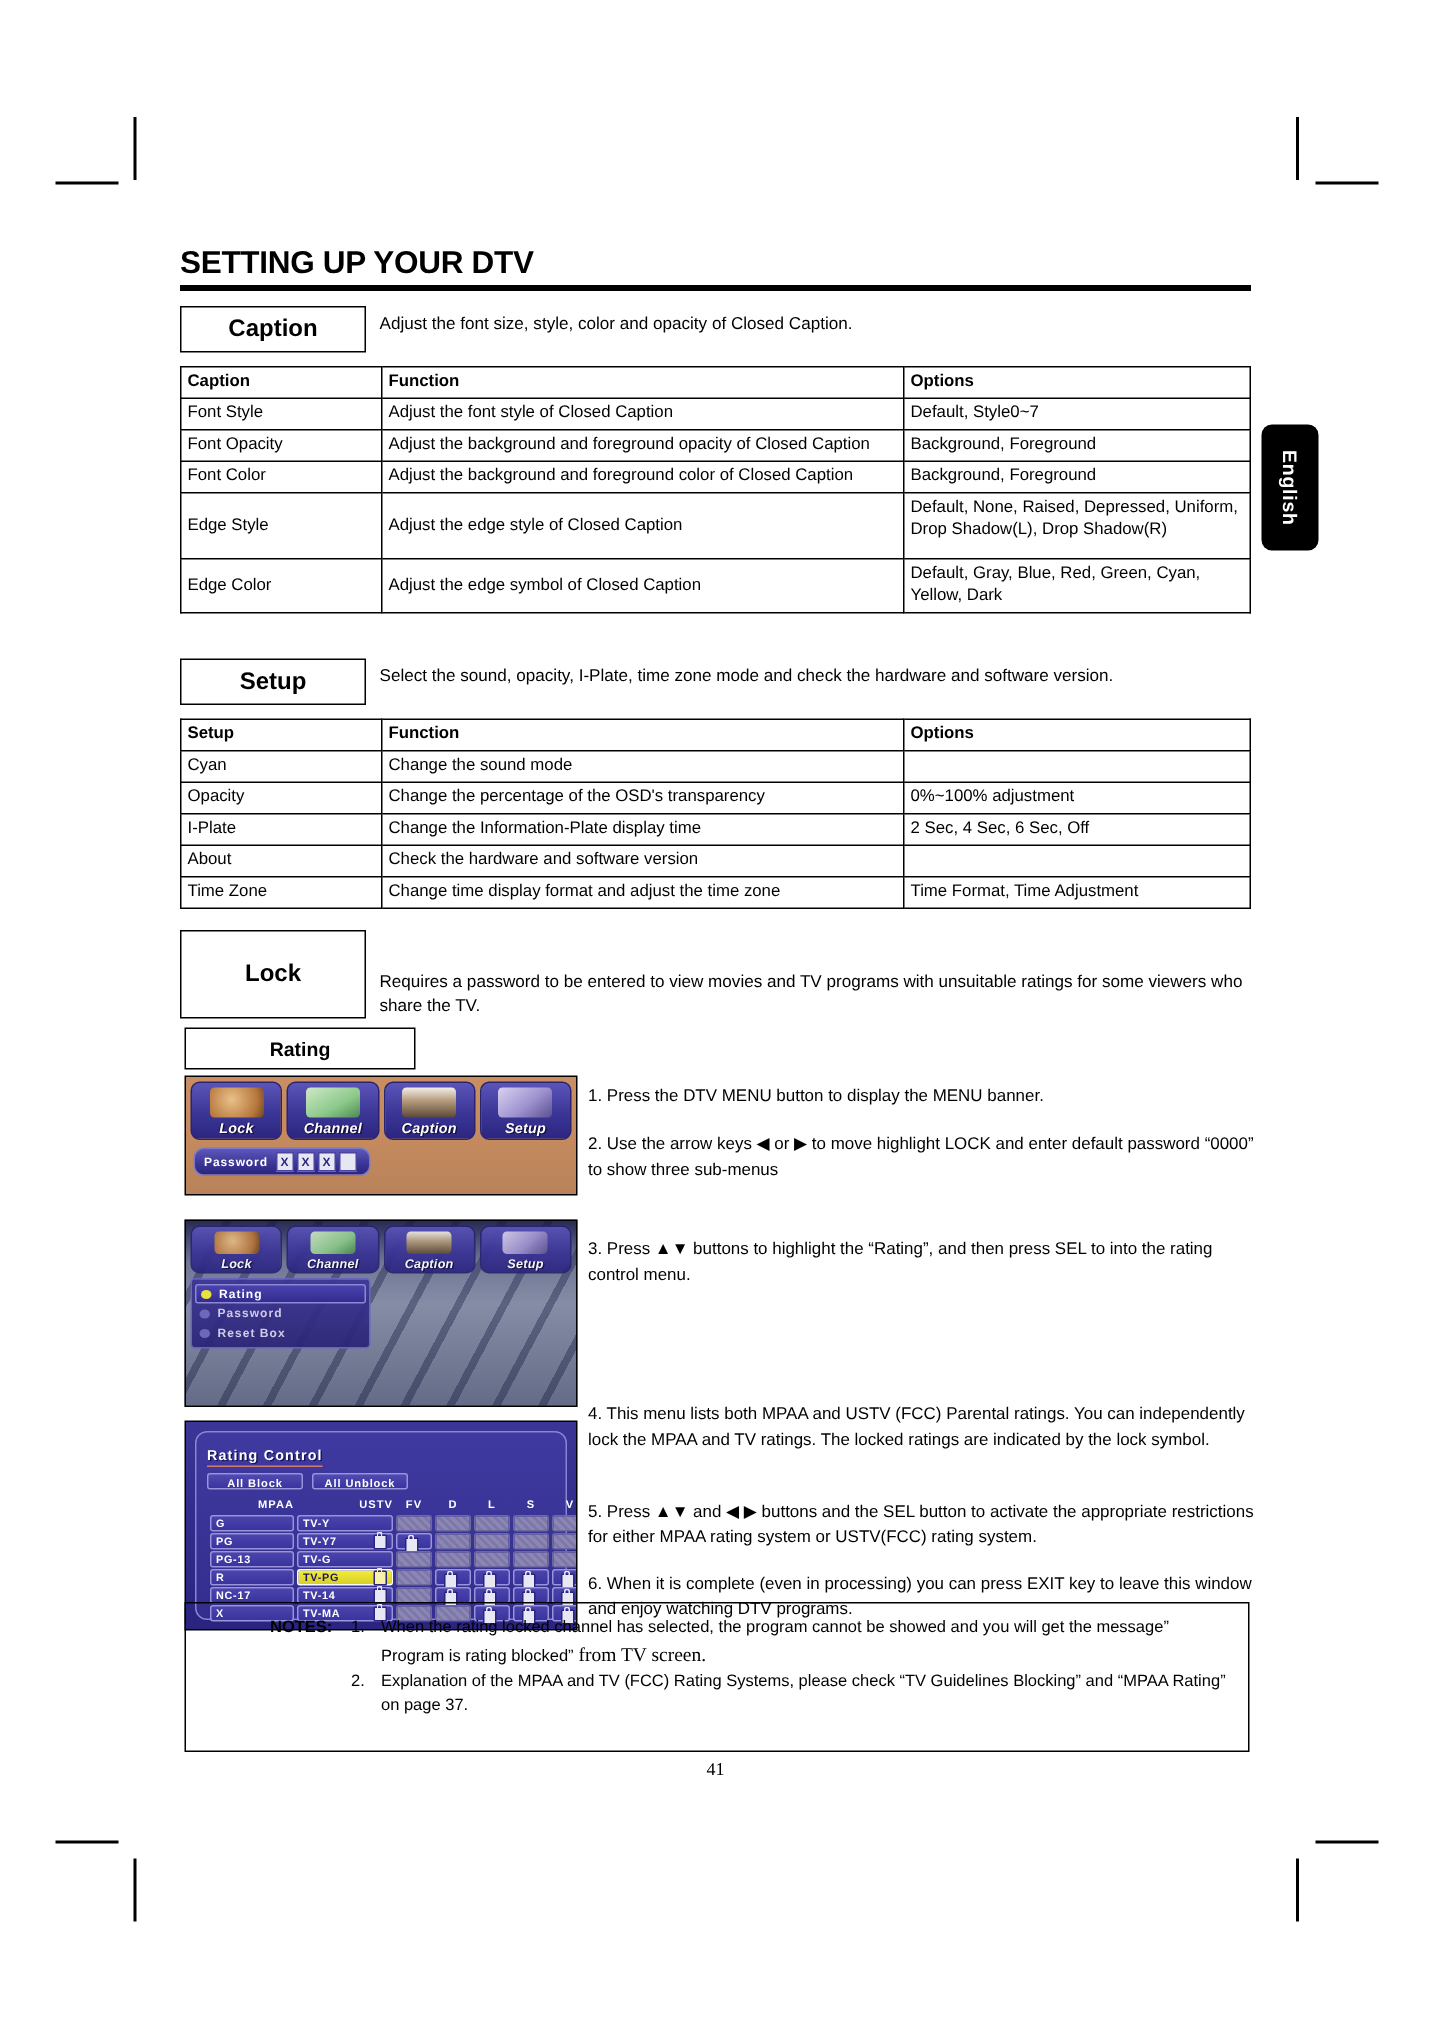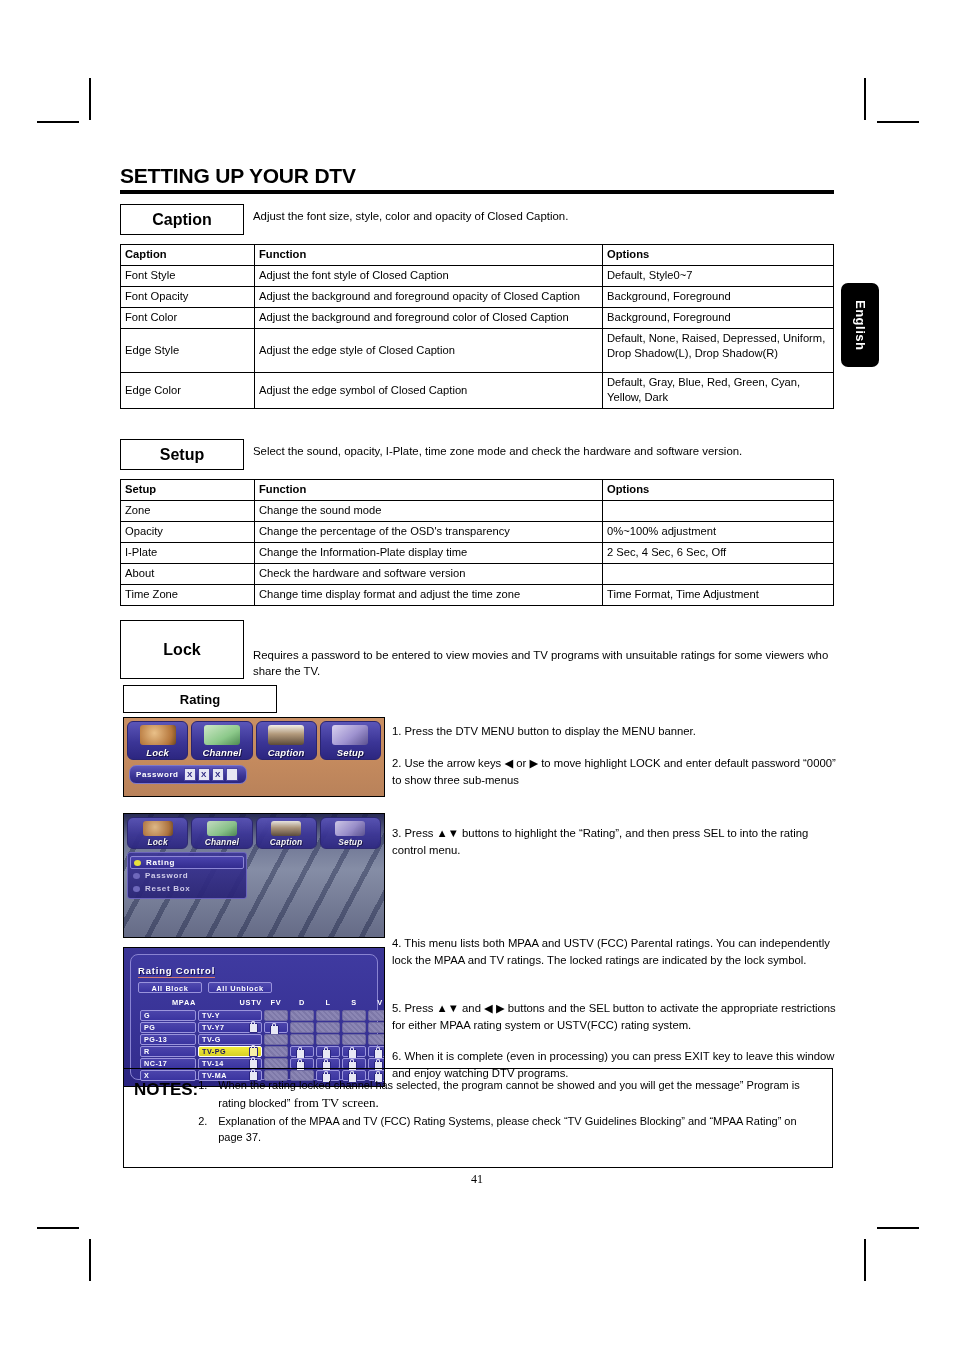--- a/index.html
+++ b/index.html
@@ -389,21 +389,21 @@
     top: 1068px;
     width: 710px;
     height: 100px;
     border: 1.4px solid #000;
     box-sizing: border-box;
     padding: 9px 10px;
     font-size: 11px;
     line-height: 1.45;
   }
   .notes-inner { display: flex; }
-  .notes-label { font-weight: bold; font-size: 17px; flex: 0 0 54px; }
+  .notes-label { font-weight: bold; font-size: 11px; flex: 0 0 54px; margin-left: 46px; }
   .notes-list { flex: 1 1 auto; }
   .note-item { display: flex; margin-bottom: 1px; }
   .note-num { flex: 0 0 20px; }
   .note-body { flex: 1 1 auto; }
   .serif { font-family: "Liberation Serif", serif; font-size: 13px; }
 
   
   .page-number {
     position: absolute;
     left: 0; right: 0;
@@ -494,21 +494,21 @@
       </colgroup>
     <thead>
       <tr>
         <th>Setup</th>
         <th>Function</th>
         <th>Options</th>
       </tr>
     </thead>
     <tbody>
       <tr>
-        <td>Zone</td>
+        <td>Cyan</td>
         <td>Change the sound mode</td>
         <td></td>
       </tr>
       <tr>
         <td>Opacity</td>
         <td>Change the percentage of the OSD's transparency</td>
         <td>0%~100% adjustment</td>
       </tr>
       <tr>
         <td>I-Plate</td>

